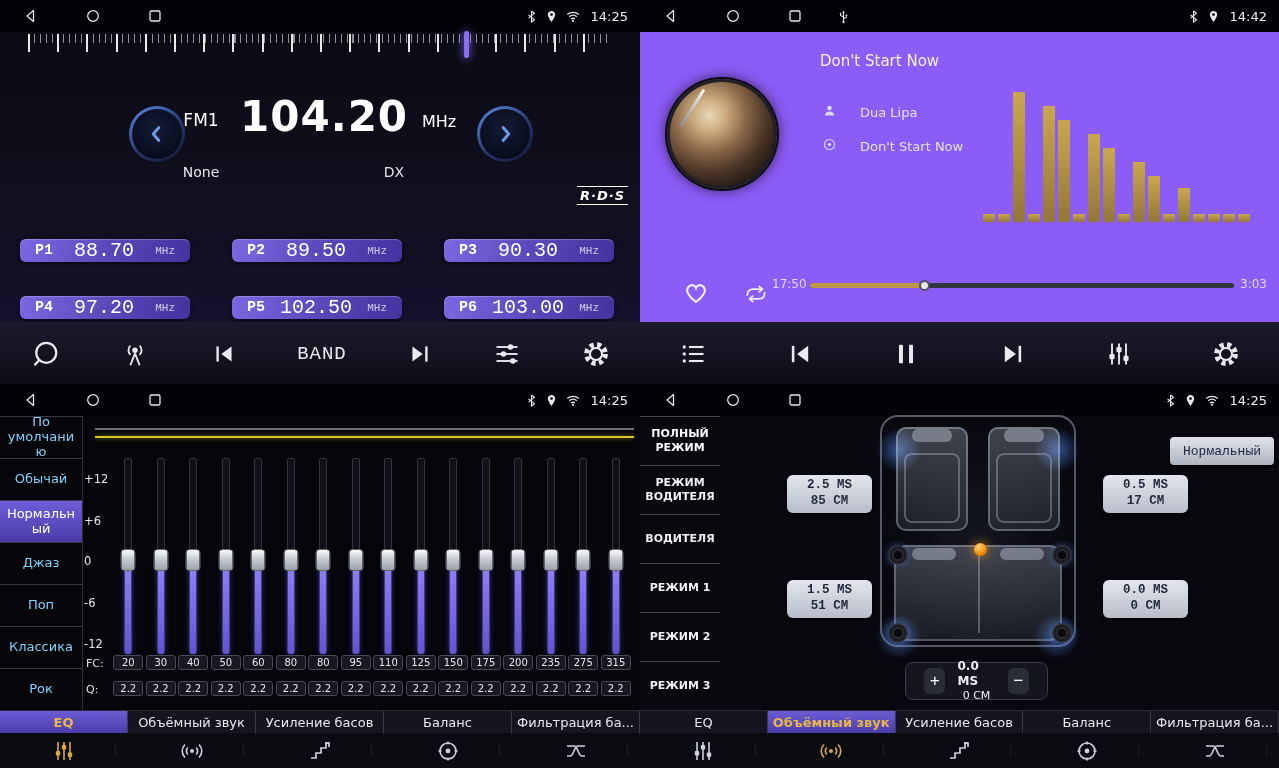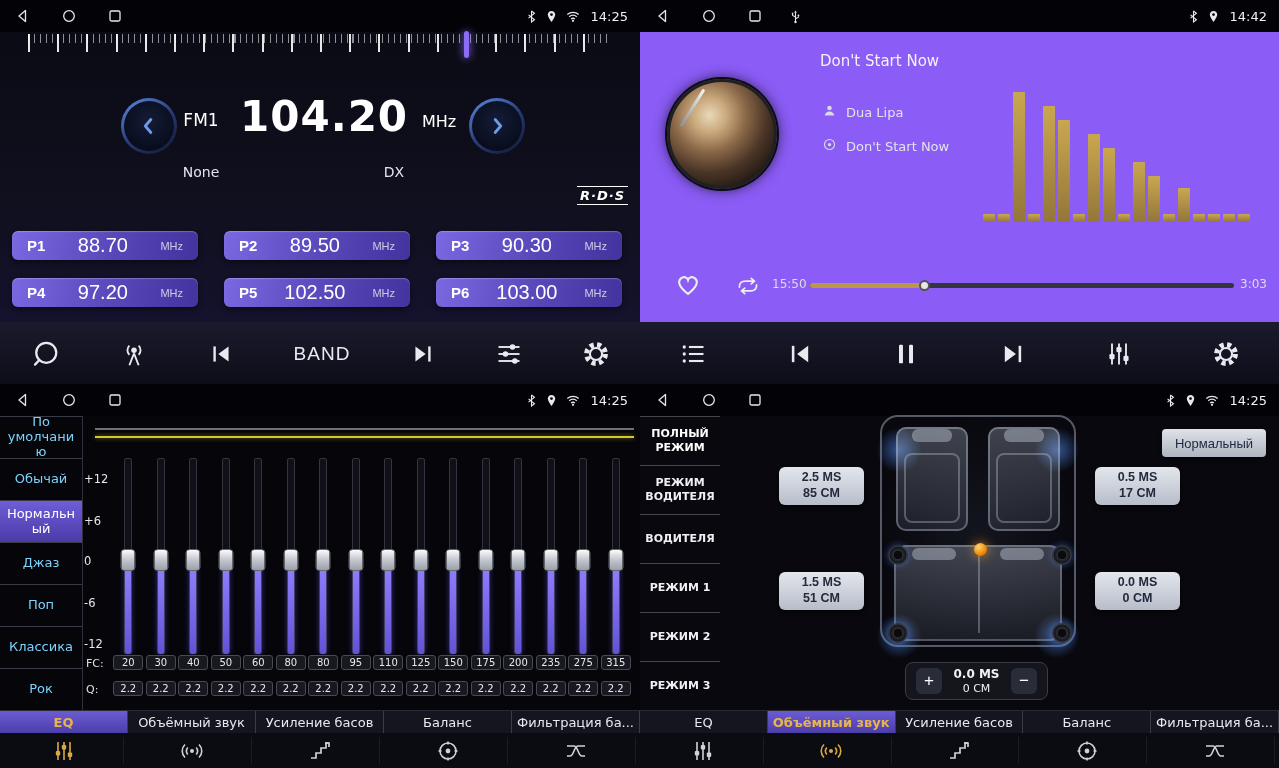--- a/index.html
+++ b/index.html
@@ -3,21 +3,21 @@
 <meta charset="utf-8">
 <style>
   html,body{margin:0;padding:0;background:#000;}
   body{font-family:"DejaVu Sans","Liberation Sans",sans-serif;-webkit-font-smoothing:antialiased;}
   .root{position:relative;width:1279px;height:768px;overflow:hidden;background:#000;color:#e8e8ee;padding-left:43px;}
   .quad{position:absolute;overflow:hidden;}
   .q-radio{left:0;top:0;width:640px;height:384px;background:linear-gradient(180deg,#0a0a13 0%,#10101f 55%,#171335 100%);}
   .q-player{left:640px;top:0;width:639px;height:384px;background:#8b5cf6;}
   .q-eq{left:0;top:384px;width:640px;height:384px;background:#05050a;}
   .q-stage{left:640px;top:384px;width:639px;height:384px;background:#08080e;}
-  button{background:none;border:none;padding:0;margin:4px;cursor:pointer;color:inherit;font-family:Liberation Sans, sans-serif;}
+  button{background:none;border:none;padding:0;margin:12px;cursor:pointer;color:inherit;font-family:Liberation Mono, monospace;}
 
   
   .sbar{position:absolute;left:0;top:0;right:0;height:32px;display:flex;justify-content:space-between;align-items:center;padding:0 12px;box-sizing:border-box;background:#030307;color:#e8e8ee;}
   .navbtns{display:flex;align-items:center;gap:24px;}
   .navbtn{display:flex;align-items:center;color:#e8e8ee;}
   .stright{display:flex;align-items:center;gap:9px;}
   .sic{display:flex;align-items:center;color:#e8e8ee;}
   .time{font-size:13px;color:#f0f0f4;margin-left:2px;}
 
   
@@ -42,21 +42,21 @@
   .pfreq{font-size:20px;color:#fff;}
   .punit{font-size:11px;color:rgba(255,255,255,.72);}
   .rtoolbar{position:absolute;left:0;right:0;top:322px;height:62px;display:flex;justify-content:space-around;align-items:center;background:linear-gradient(180deg,#1a1a2c,#0d0d18);border-top:1px solid rgba(255,255,255,.06);color:#e8eaf0;}
   .rtoolbar button{display:flex;align-items:center;justify-content:center;color:#e8eaf0;}
   .bandtxt{font-size:19px;letter-spacing:1px;color:#fff;}
 
   
   .albumart{position:absolute;left:27px;top:79px;width:104px;height:104px;border-radius:50%;background:radial-gradient(circle at 38% 32%,#e8d9b8 0%,#caa87c 18%,#8a6848 38%,#4a3526 60%,#191310 85%);border:3px solid #1f1f24;box-shadow:0 0 0 2px #0c0c10,0 0 14px rgba(0,0,0,.8);}
   .albumart::after{content:'';position:absolute;left:20%;top:4%;width:3px;height:42%;background:linear-gradient(#f5f5f5,#8d8d8d);transform:rotate(32deg);border-radius:2px;}
   .ptitle{position:absolute;left:180px;top:52px;font-size:15px;color:#f2f2f5;}
-  .prow{position:absolute;left:182px;display:flex;align-items:center;gap:9px;font-size:13px;color:#e2e3e8;}
+  .prow{position:absolute;left:182px;display:flex;align-items:center;gap:23px;font-size:13px;color:#e2e3e8;}
   .prow.artist{top:103px;}
   .prow.album{top:137px;}
   .spectrum{position:absolute;left:343px;top:88px;width:272px;height:134px;display:flex;align-items:flex-end;gap:3px;}
   .sbar{}
   .spectrum > div{width:12px;background:linear-gradient(180deg,#c9a750,#93763a);border-radius:1px;}
   .heart{position:absolute;left:30px;top:266px;color:#eceded;}
   .repeat{position:absolute;left:90px;top:272px;color:#eceded;}
   .elapsed{position:absolute;left:132px;top:277px;font-size:12px;color:#dcdde2;}
   .progress{position:absolute;left:170px;top:283px;width:424px;height:5px;border-radius:3px;background:#34343c;}
   .pfill{position:absolute;left:0;top:0;bottom:0;border-radius:3px;background:#bd9748;}
@@ -355,21 +355,21 @@
         <div style="height: 8px;"></div>
         <div style="height: 8px;"></div>
       </div>
 
     <button class="heart"><svg viewBox="0 0 24 24" width="28" height="28">
           <path d="M12 20.5 C4 14.5 3 9.8 6 7.2 C8.5 5 11.3 6.4 12 8.5 C12.7 6.4 15.5 5 18 7.2 C21 9.8 20 14.5 12 20.5 Z" fill="none" stroke="currentColor" stroke-width="1.8"></path>
         </svg></button>
     <button class="repeat"><svg viewBox="0 0 26 18" width="28" height="20">
           <path d="M5 10 C5 6 7.5 4.5 10.5 4.5 H19 M19 4.5 l-3 -2.6 M19 4.5 l-3 2.6 M21 8 C21 12 18.5 13.5 15.5 13.5 H7 M7 13.5 l3 -2.6 M7 13.5 l3 2.6" fill="none" stroke="currentColor" stroke-width="1.6" stroke-linecap="round" stroke-linejoin="round"></path>
         </svg></button>
-    <span class="elapsed">15:50</span>
+    <span class="elapsed">17:50</span>
     <div class="progress">
       <div class="pfill" style="width: 27%;"></div>
       <div class="pthumb" style="left: calc(27% - 5px);"></div>
     </div>
     <span class="duration">3:03</span>
 
     <footer class="rtoolbar">
       <button>
           <svg viewBox="0 0 24 24" width="28" height="28">
             <circle cx="4.5" cy="6" r="1.4" fill="currentColor"></circle>

